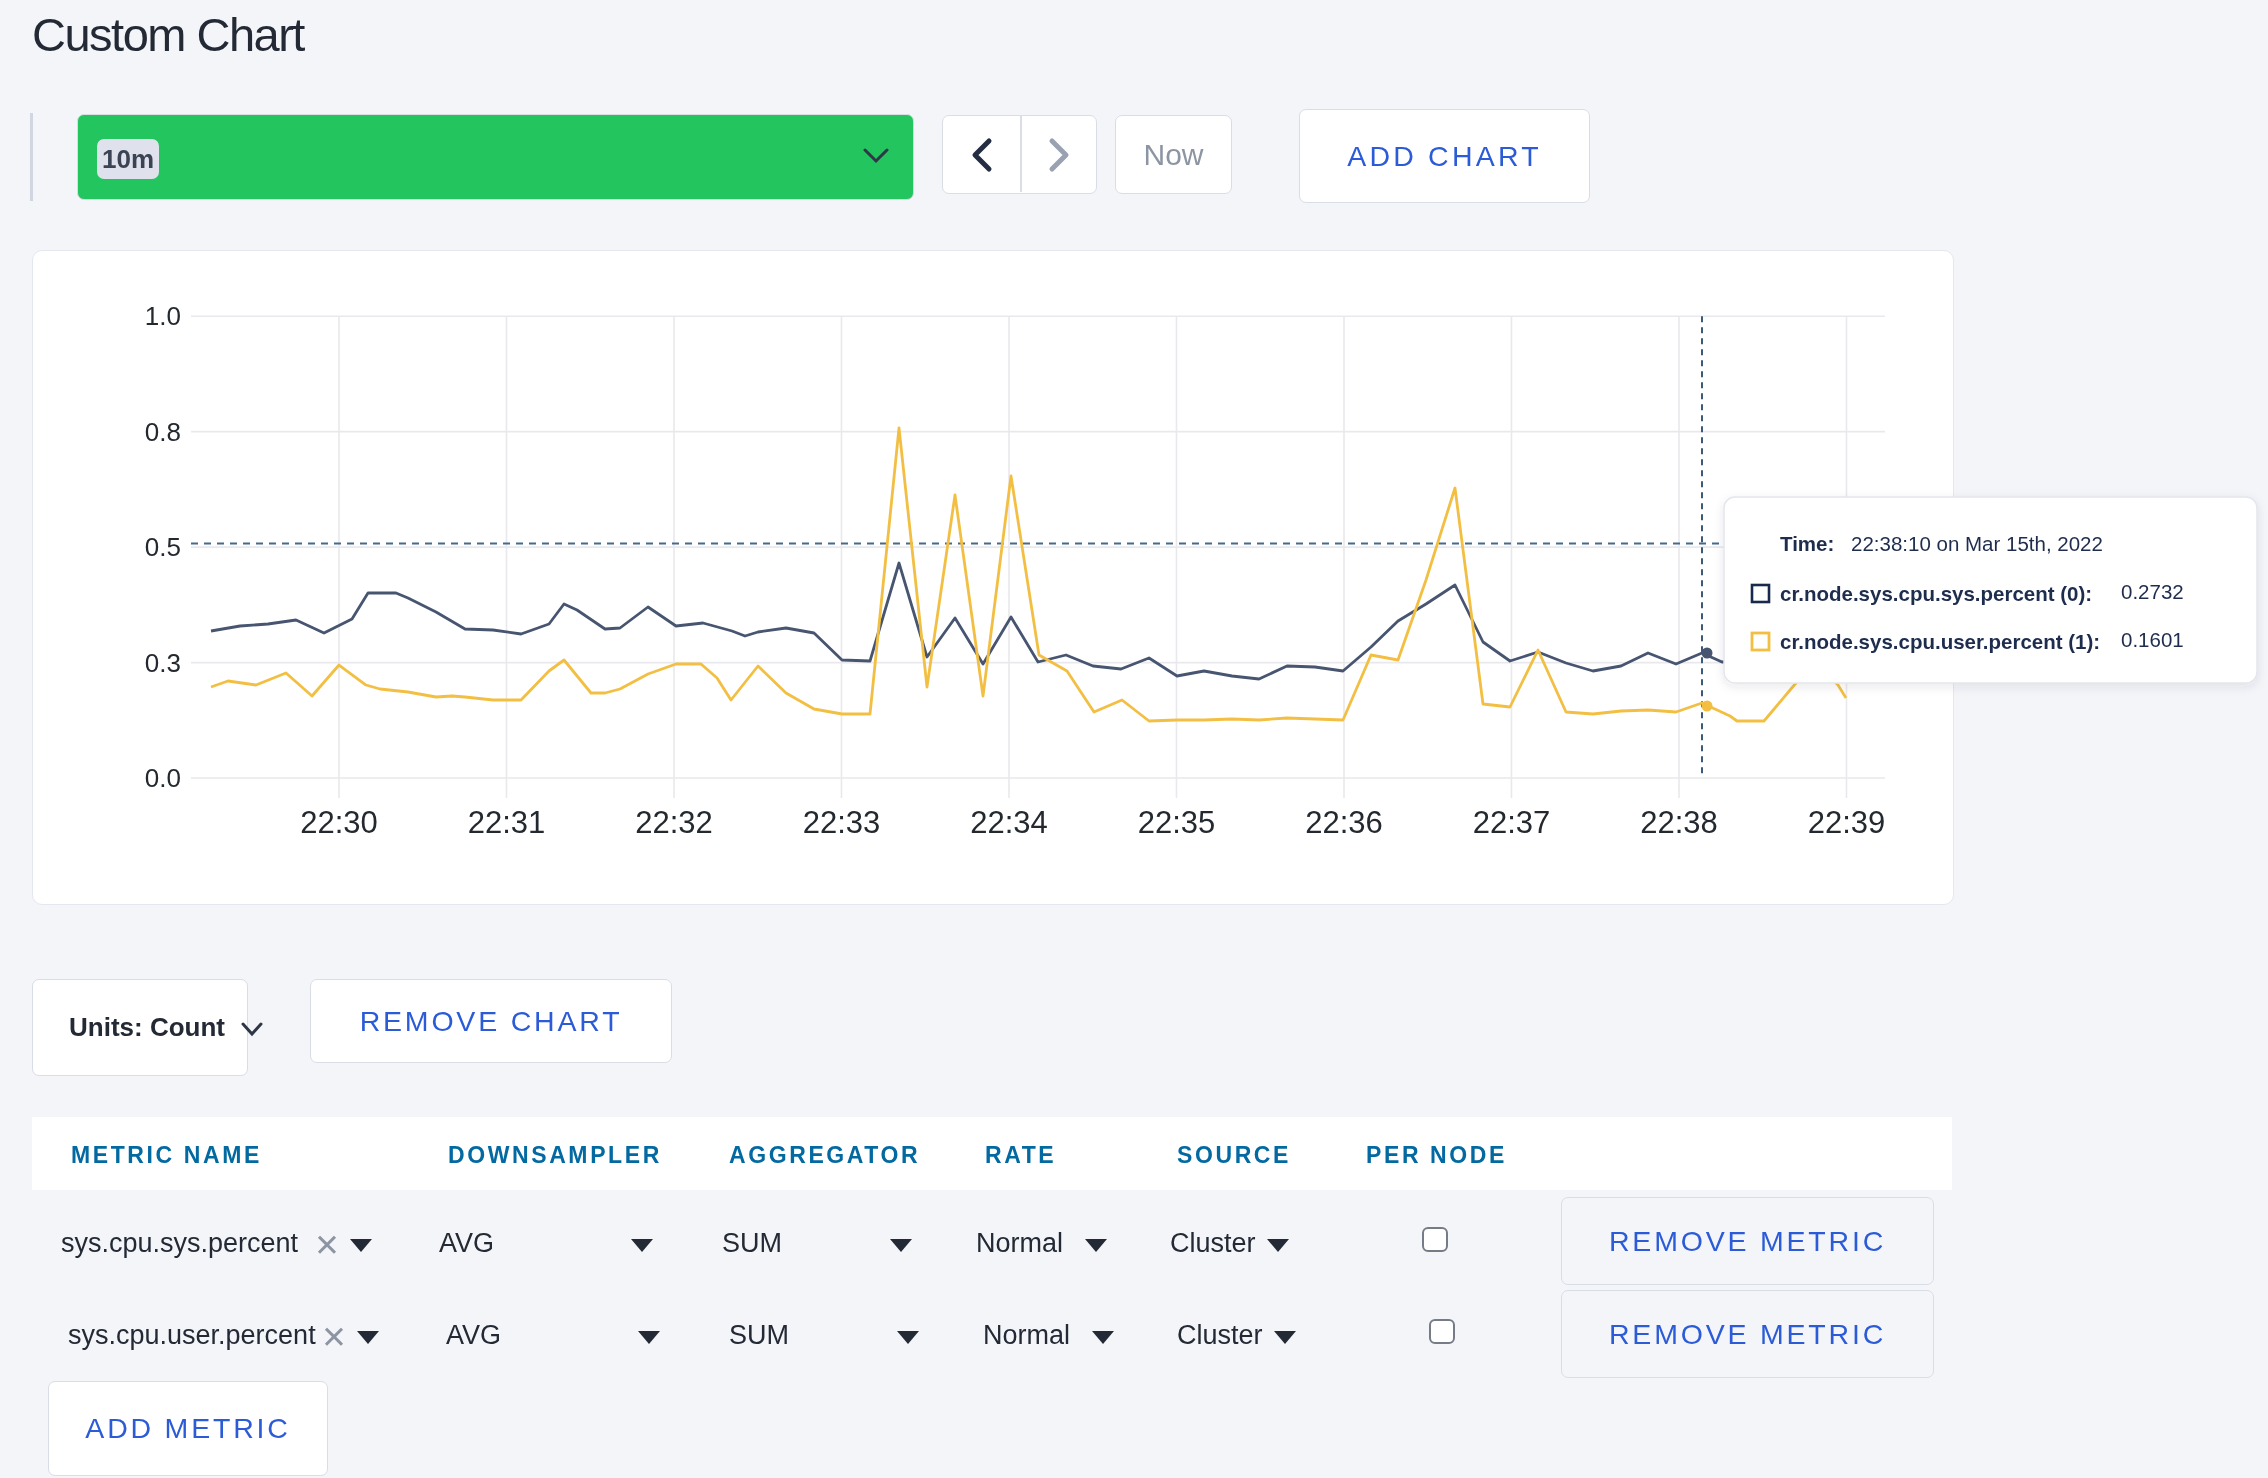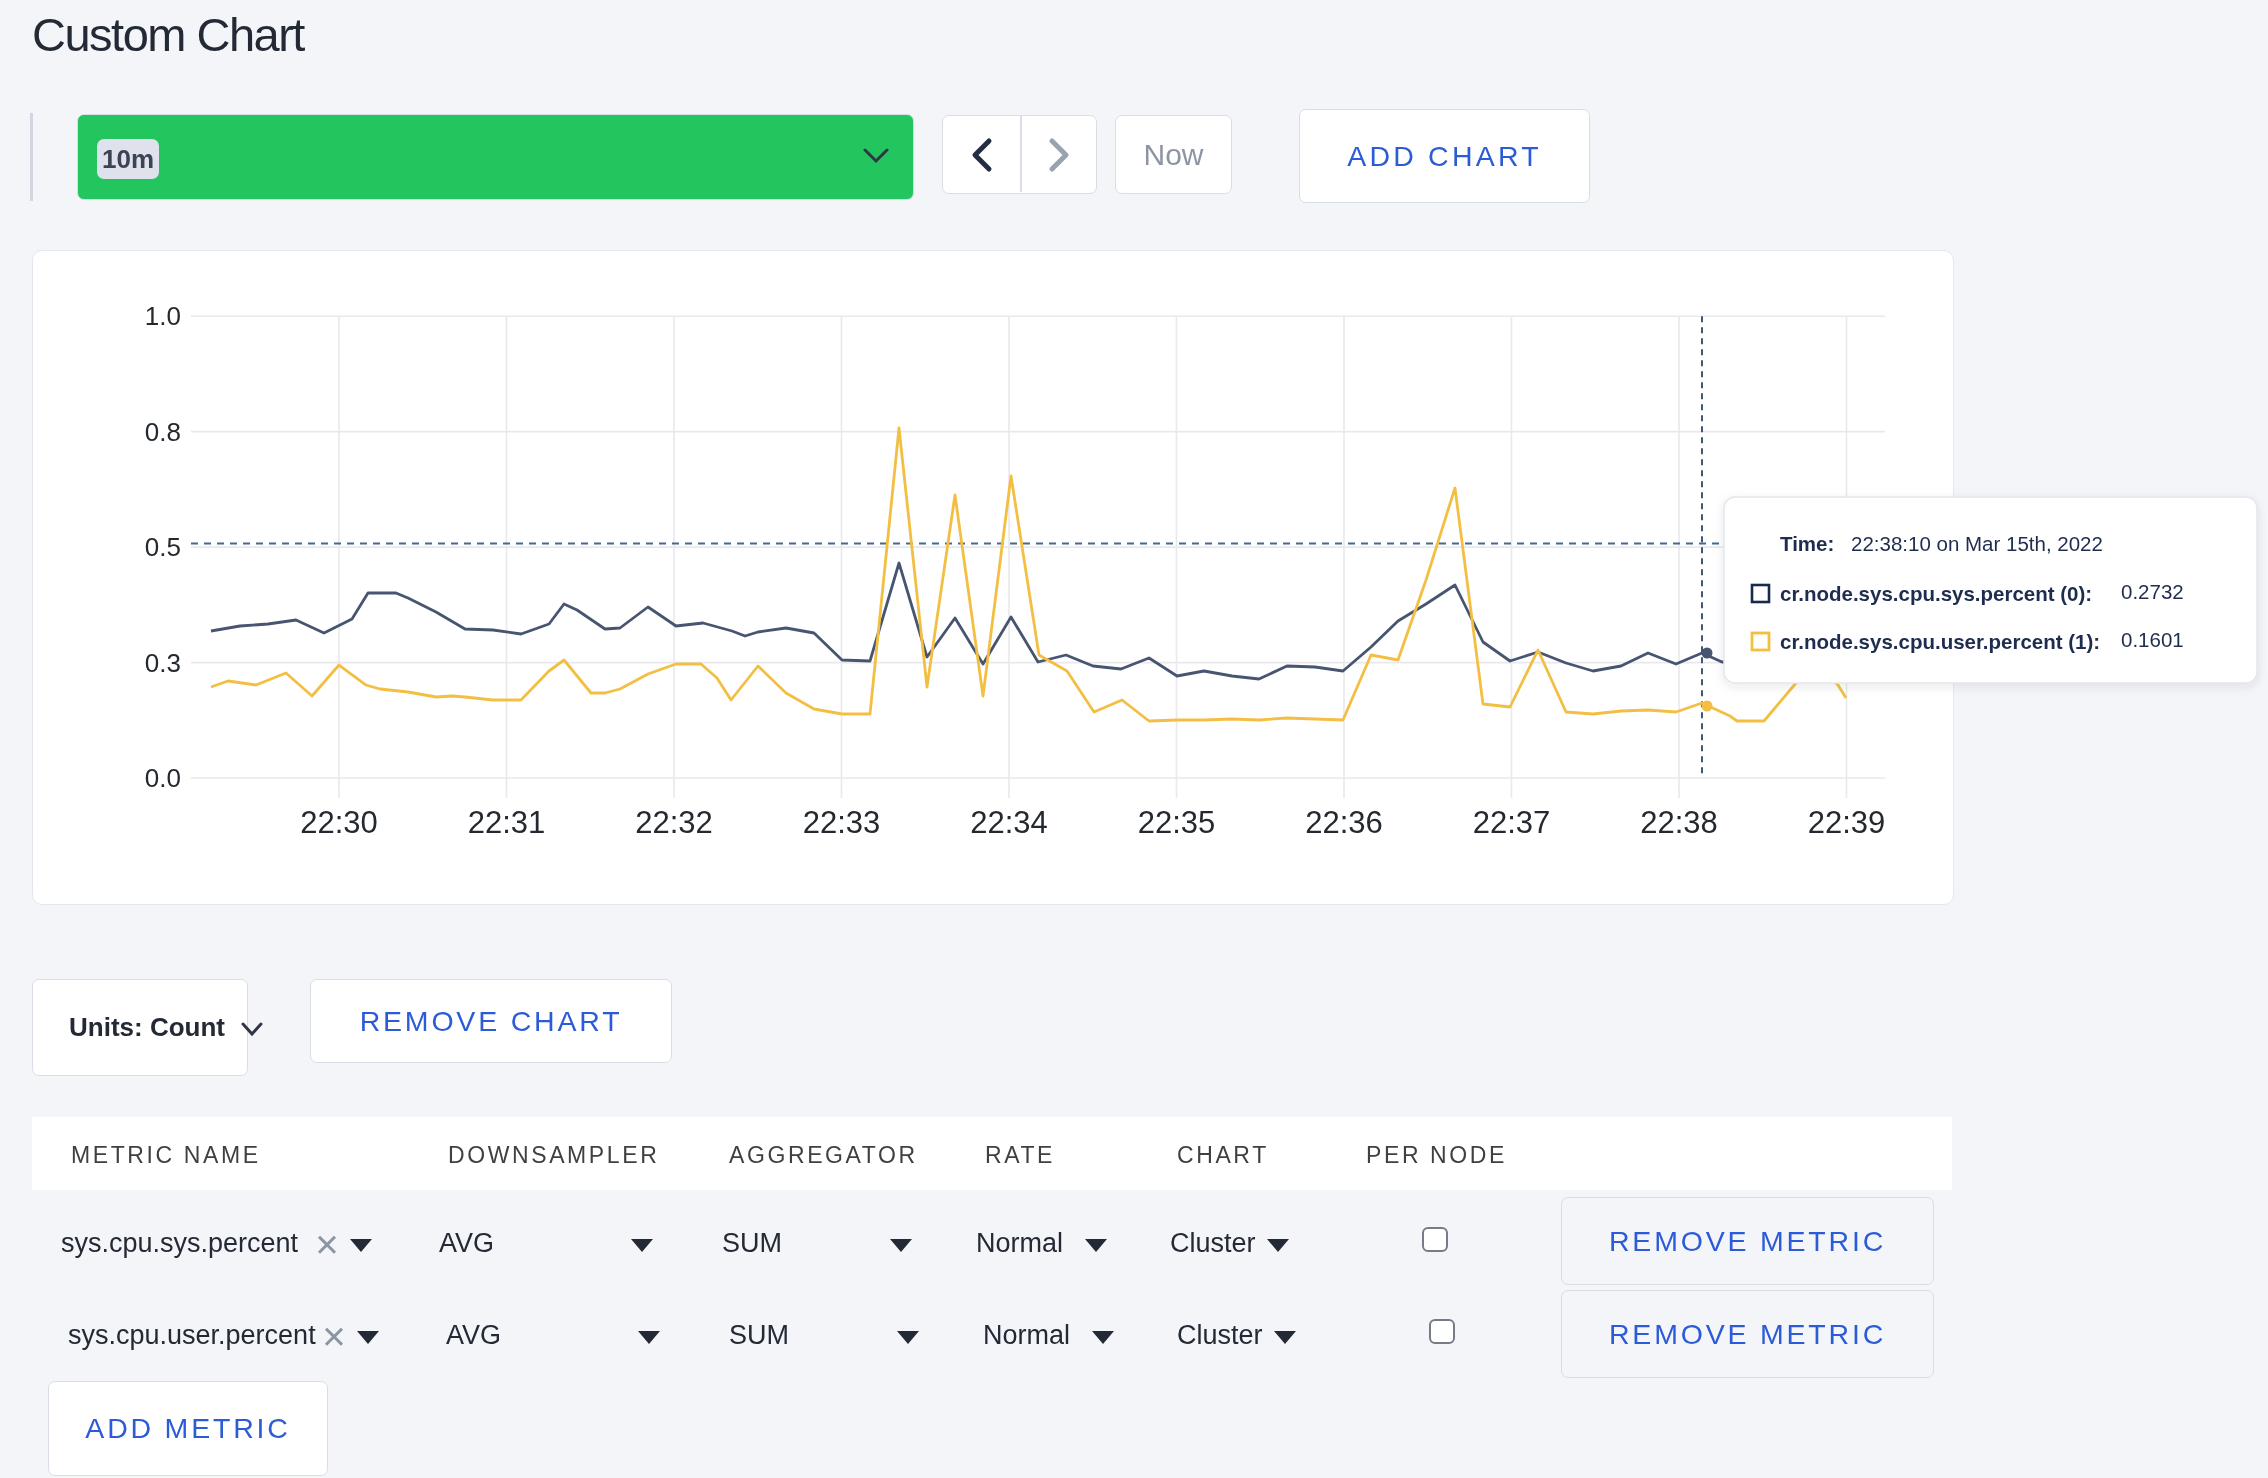--- a/index.html
+++ b/index.html
@@ -87,26 +87,26 @@
 
   <div class="abs" style="left:32px; top:979px; width:216px; height:97px; background:#fff; border:1.5px solid #d9dde6; border-radius:7px;">
     <div class="abs" style="left:36px; top:0; height:94px; display:flex; align-items:center; font-size:26px; font-weight:bold; color:#242a35;">Units: Count</div>
     <svg class="abs" style="left:208px; top:42px;" width="22" height="15" viewBox="0 0 22 15">
       <path d="M2 2 L11 12 L20 2" fill="none" stroke="#2f3747" stroke-width="3" stroke-linecap="round"></path>
     </svg>
   </div>
   <div class="btn" style="left:310px; top:979px; width:362px; height:84px;">REMOVE CHART</div>
 
   <div class="abs" style="left:32px; top:1117px; width:1920px; height:73px; background:#fff;"></div>
-  <div class="abs" style="top:1117px; left:0; width:2268px; height:73px; color:#404040; font-size:23px; letter-spacing:2.6px;">
+  <div class="abs" style="top:1117px; left:0; width:2268px; height:73px; color:#0369a1; font-size:23px; letter-spacing:2.6px;font-weight:bold;">
     <span class="abs" style="left:71px; top:25px;">METRIC NAME</span>
     <span class="abs" style="left:448px; top:25px;">DOWNSAMPLER</span>
     <span class="abs" style="left:729px; top:25px;">AGGREGATOR</span>
     <span class="abs" style="left:985px; top:25px;">RATE</span>
-    <span class="abs" style="left:1177px; top:25px;">CHART</span>
+    <span class="abs" style="left:1177px; top:25px;">SOURCE</span>
     <span class="abs" style="left:1366px; top:25px;">PER NODE</span>
   </div>
 
   <div class="abs" style="left:0; top:1226px; width:2268px; height:40px; font-size:27px; color:#242a35;">
     <span class="abs" style="left:61px; top:2px;">sys.cpu.sys.percent</span>
     <span class="abs" style="left:314px; top:1px; color:#8d95a3; font-size:31px;">✕</span>
     <svg class="abs" style="left:349px; top:12px;" width="24" height="15" viewBox="0 0 24 15">
       <path d="M1 1 H23 L12 14 Z" fill="#242a35"></path>
     </svg>
     <span class="abs" style="left:439px; top:2px;">AVG</span>

